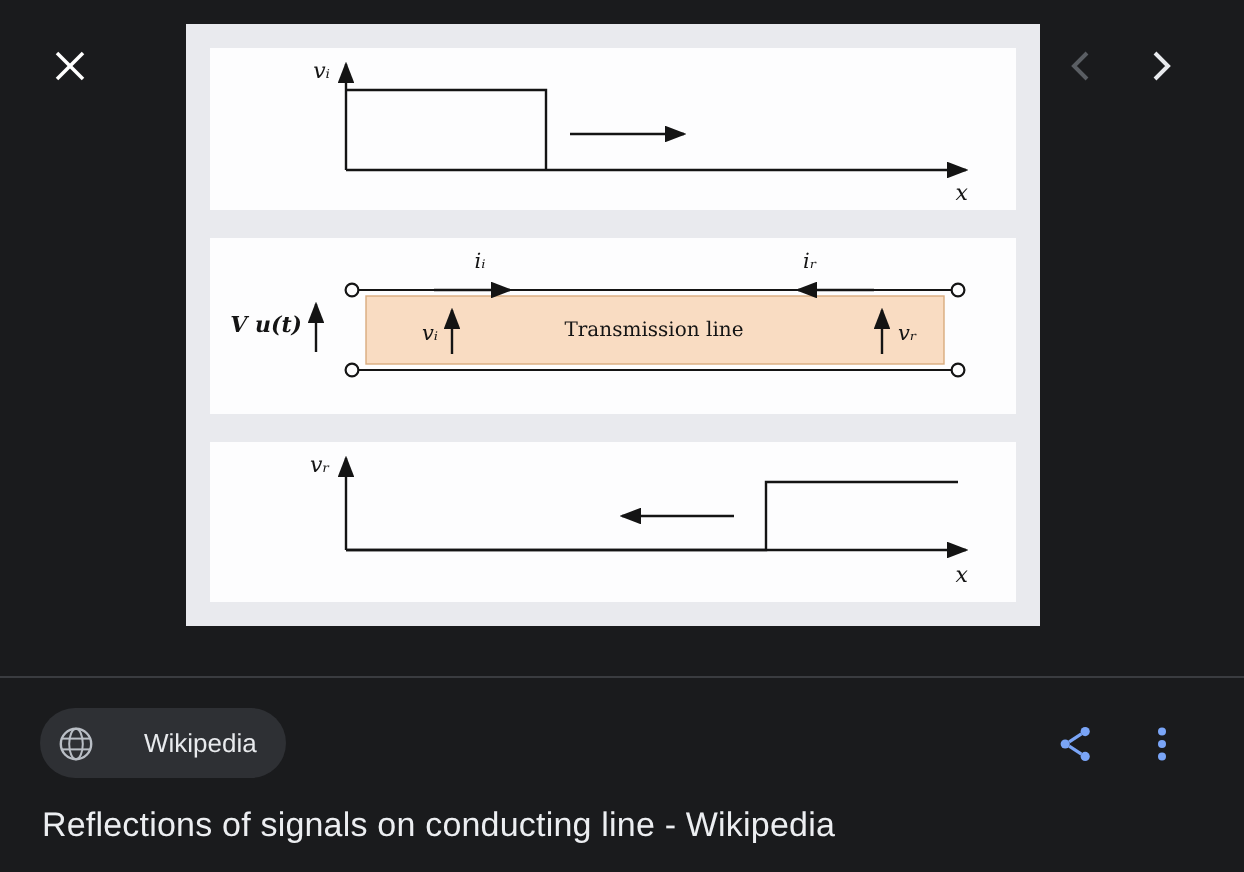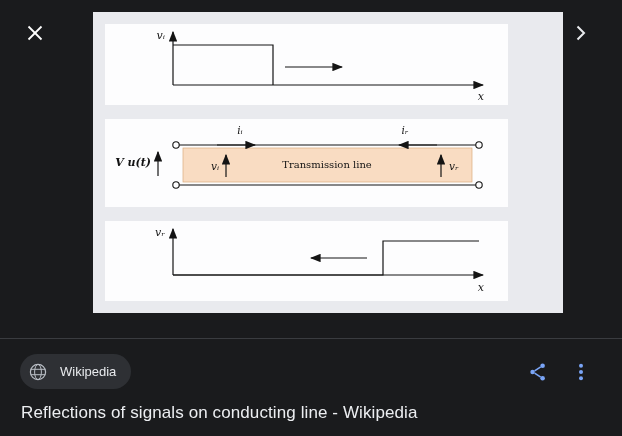--- a/index.html
+++ b/index.html
@@ -4,38 +4,38 @@
 <style>
   html,body{margin:0;padding:0;background:#1a1b1d;}
   .screen{position:relative;width:622px;height:436px;background:#1a1b1d;overflow:hidden;
           font-family:"Liberation Sans",sans-serif;}
   button{background:transparent;border:none;padding:0;cursor:pointer;}
   .icon-btn{position:absolute;display:flex;align-items:center;justify-content:center;}
   .close-btn{left:20px;top:18px;width:30px;height:30px;}
   .nav-prev{left:525px;top:17px;width:32px;height:32px;}
   .nav-next{left:564px;top:17px;width:32px;height:32px;}
 
-  .figure-card{position:absolute;left:93px;top:12px;width:427px;height:301px;background:#e9eaee;cursor:pointer;padding-left:43px;}
+  .figure-card{position:absolute;left:93px;top:12px;width:427px;height:301px;background:#e9eaee;cursor:pointer;}
   .sub{position:absolute;background:#fdfdfe;}
   .sub1{left:12px;top:12px;width:403px;height:81px;}
   .sub2{left:12px;top:107px;width:403px;height:88px;}
   .sub3{left:12px;top:209px;width:403px;height:80px;}
   .sub svg{display:block;}
 
   .stroke{stroke:#141414;stroke-width:1.2;fill:none;}
   .wire{stroke:#141414;stroke-width:1.1;fill:none;}
   .term{fill:#fdfdfe;stroke:#141414;stroke-width:1.1;}
   .math{font-family:"DejaVu Serif",serif;font-style:italic;font-size:11px;fill:#141414;}
   .mathsm{font-family:"DejaVu Serif",serif;font-style:italic;font-size:10.5px;fill:#141414;}
   .mathbold{font-family:"DejaVu Serif",serif;font-style:italic;font-weight:bold;font-size:11px;fill:#141414;}
   .plainlbl{font-family:"DejaVu Serif",serif;font-size:10px;fill:#141414;}
 
   .divider{position:absolute;left:0;top:338px;width:622px;height:1px;background:#3a3c40;}
 
-  .badge{position:absolute;left:20px;top:354px;height:35px;display:flex;align-items:center;gap:12px;
+  .badge{position:absolute;left:20px;top:354px;height:35px;display:flex;align-items:center;gap:24px;
          padding:0 15px 0 8px;background:#2e3034;border-radius:18px;}
   .badge span{color:#e8eaed;font-size:13px;}
 
   .action{width:40px;height:40px;border-radius:50%;}
   .share-btn{left:518px;top:352px;}
   .more-btn{left:561px;top:352px;}
 
   .title{position:absolute;left:21px;top:403px;margin:0;color:#eceef1;font-size:17px;font-weight:400;
          letter-spacing:.1px;white-space:nowrap;}
 </style>

